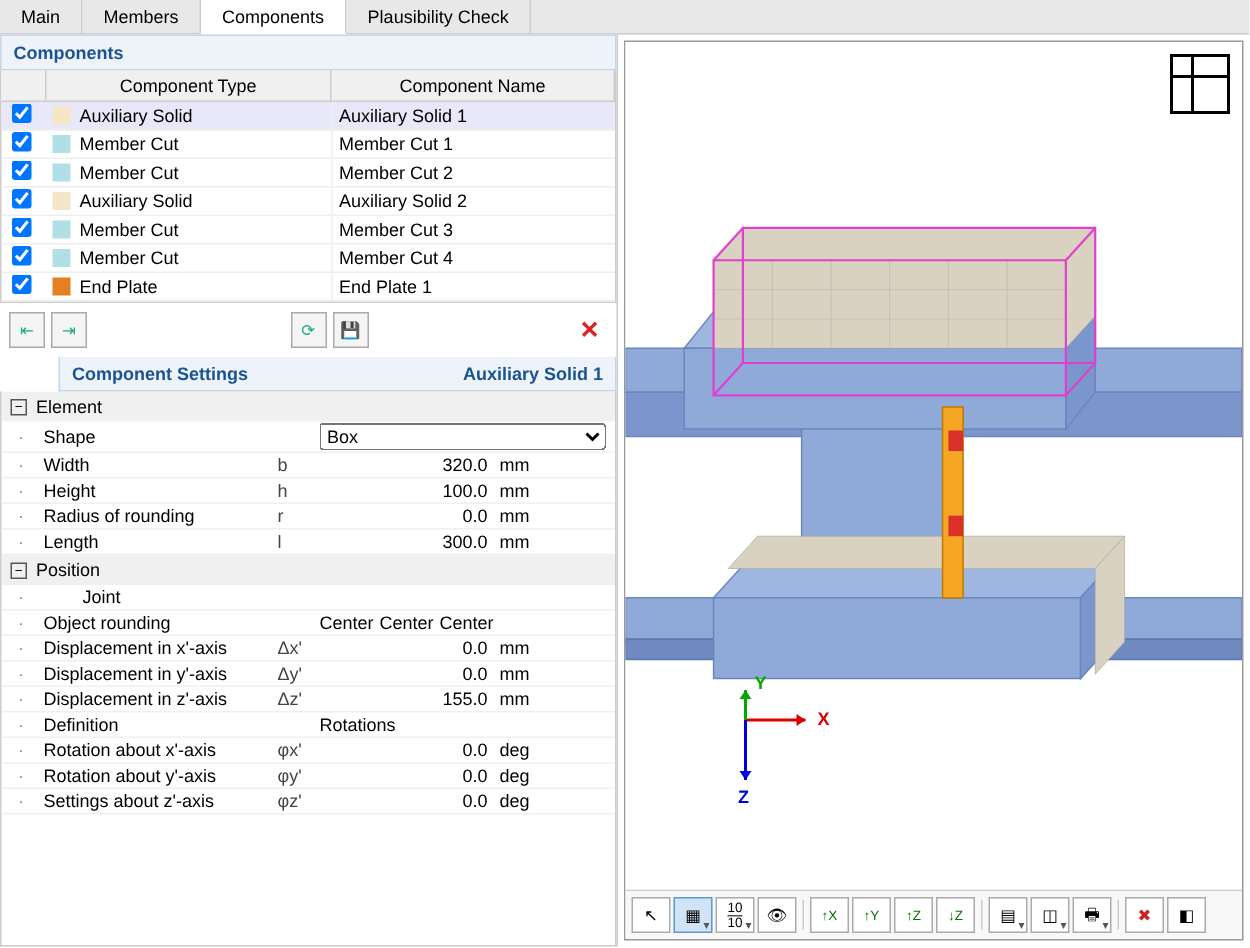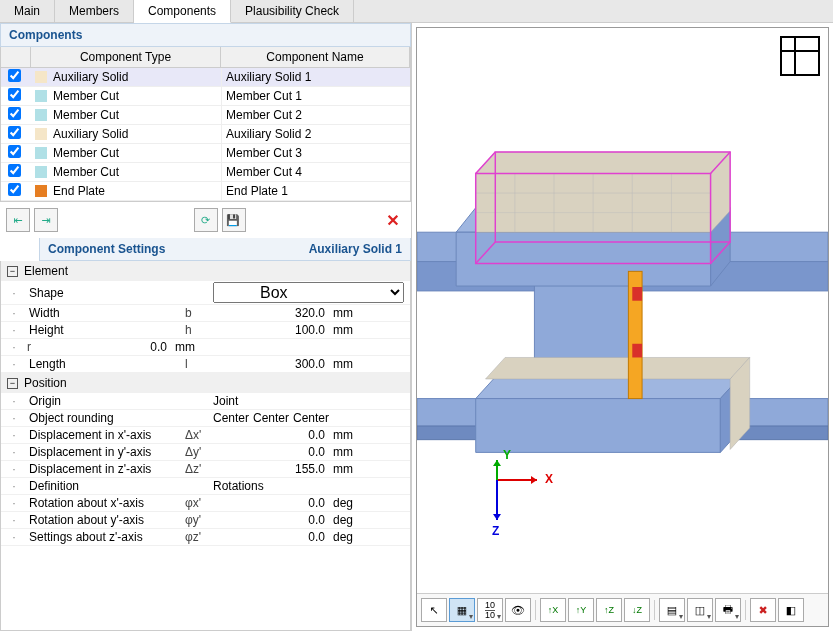--- a/index.html
+++ b/index.html
@@ -30,21 +30,21 @@
 .props { border: 1px solid #ccc; border-top: none; flex: 1; overflow: auto; }
 .prop-group-header { background: #f0f0f0; padding: 3px 6px; display: flex; align-items: center; gap: 6px; font-weight: 400; }
 .collapse-box { width: 11px; height: 11px; border: 1px solid #555; display: flex; align-items: center; justify-content: center; font-size: 9px; line-height: 1; cursor: pointer; }
 .prop-row { display: flex; align-items: center; border-bottom: 1px solid #f0f0f0; padding: 1px 0; }
 .prop-indent { width: 26px; text-align: center; color: #888; }
 .prop-label { width: 158px; padding-left: 2px; }
 .prop-sym { width: 28px; color: #444; }
 .prop-val { width: 120px; text-align: right; padding-right: 8px; }
 .prop-unit { width: 40px; }
 .prop-select { flex: 1; margin-right: 6px; }
-.prop-select select { width: 100%; font-size: 16px; padding-left: 42px; }
+.prop-select select { width: 100%; font-size: 12px; }
 .prop-tri { width: 120px; display: flex; }
 .prop-tri > span { flex: 1; }
 .viewport { flex: 1; position: relative; background: #fff; }
 .view-cube { position: absolute; top: 8px; right: 8px; width: 40px; height: 40px; border: 2px solid #000; }
 .view-cube::before, .view-cube::after { content: ""; position: absolute; background: #000; }
 .view-cube::before { left: 12px; top: 0; width: 2px; height: 100%; }
 .view-cube::after { top: 12px; left: 0; height: 2px; width: 100%; }
 .axes { position: absolute; bottom: 50px; left: 60px; }
 .axis-arrow { position: absolute; font-weight: bold; }
 .view-toolbar { display: flex; gap: 2px; padding: 4px; border-top: 1px solid #ccc; background: #f8f8f8; align-items: center; }
@@ -167,38 +167,38 @@
         </div>
         <div class="prop-row">
           <span class="prop-indent">·</span>
           <span class="prop-label">Height</span>
           <span class="prop-sym">h</span>
           <span class="prop-val">100.0</span>
           <span class="prop-unit">mm</span>
         </div>
         <div class="prop-row">
           <span class="prop-indent">·</span>
+          <span class="prop-label">Radius of rounding</span>
           <span class="prop-sym">r</span>
           <span class="prop-val">0.0</span>
           <span class="prop-unit">mm</span>
         </div>
         <div class="prop-row">
           <span class="prop-indent">·</span>
           <span class="prop-label">Length</span>
           <span class="prop-sym">l</span>
           <span class="prop-val">300.0</span>
           <span class="prop-unit">mm</span>
         </div>
         <div class="prop-group-header">
           <span class="collapse-box">−</span>
           <span>Position</span>
         </div>
         <div class="prop-row">
           <span class="prop-indent">·</span>
-          <span class="prop-label">Origin</span>
           <span class="prop-sym"></span>
           <span class="prop-val" style="text-align:left">Joint</span>
           <span class="prop-unit"></span>
         </div>
         <div class="prop-row">
           <span class="prop-indent">·</span>
           <span class="prop-label">Object rounding</span>
           <span class="prop-sym"></span>
           <span class="prop-tri">
             <span>Center</span>

